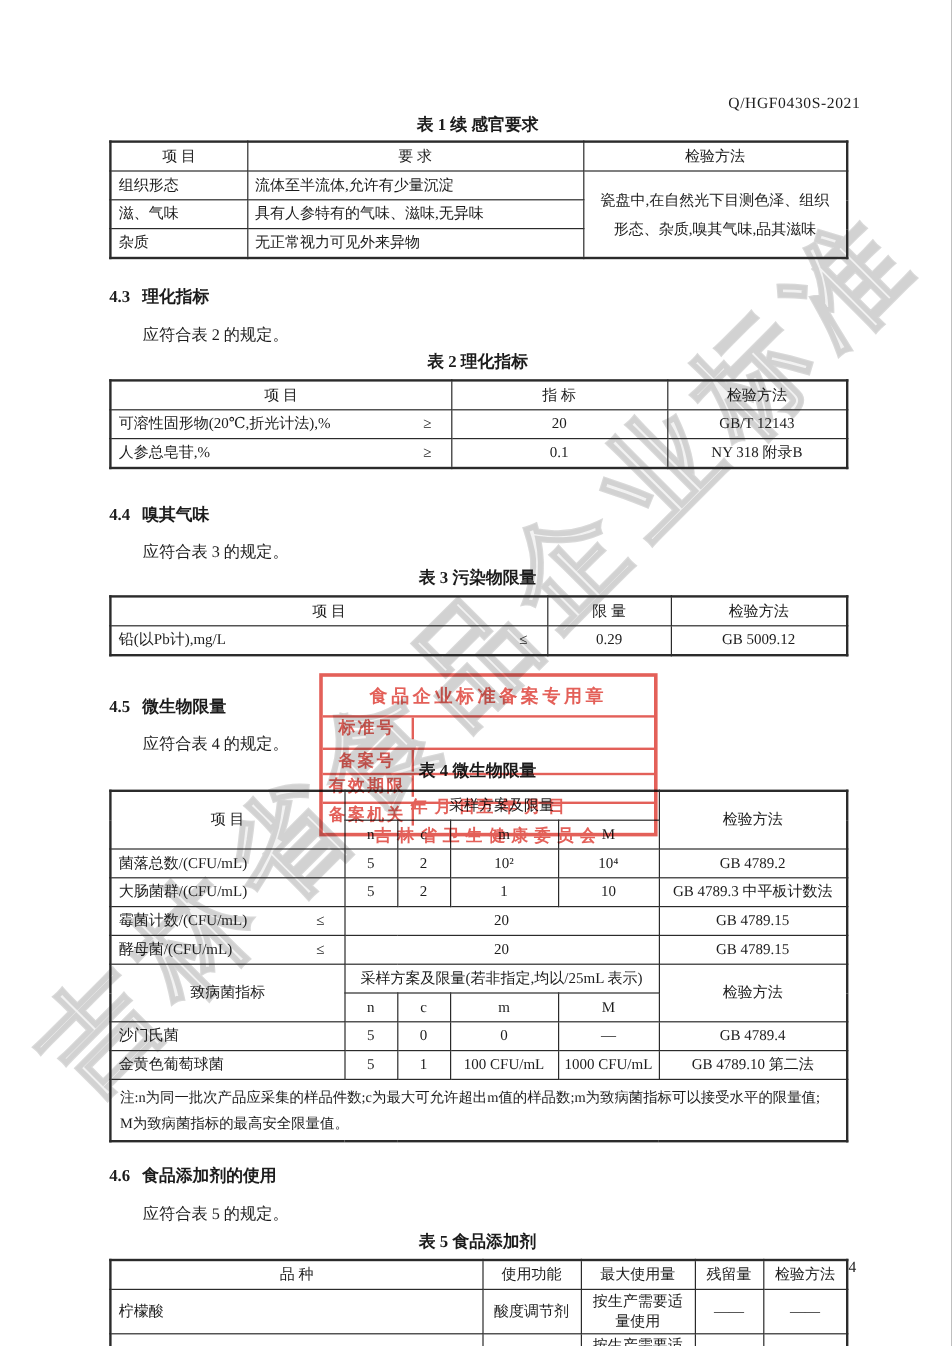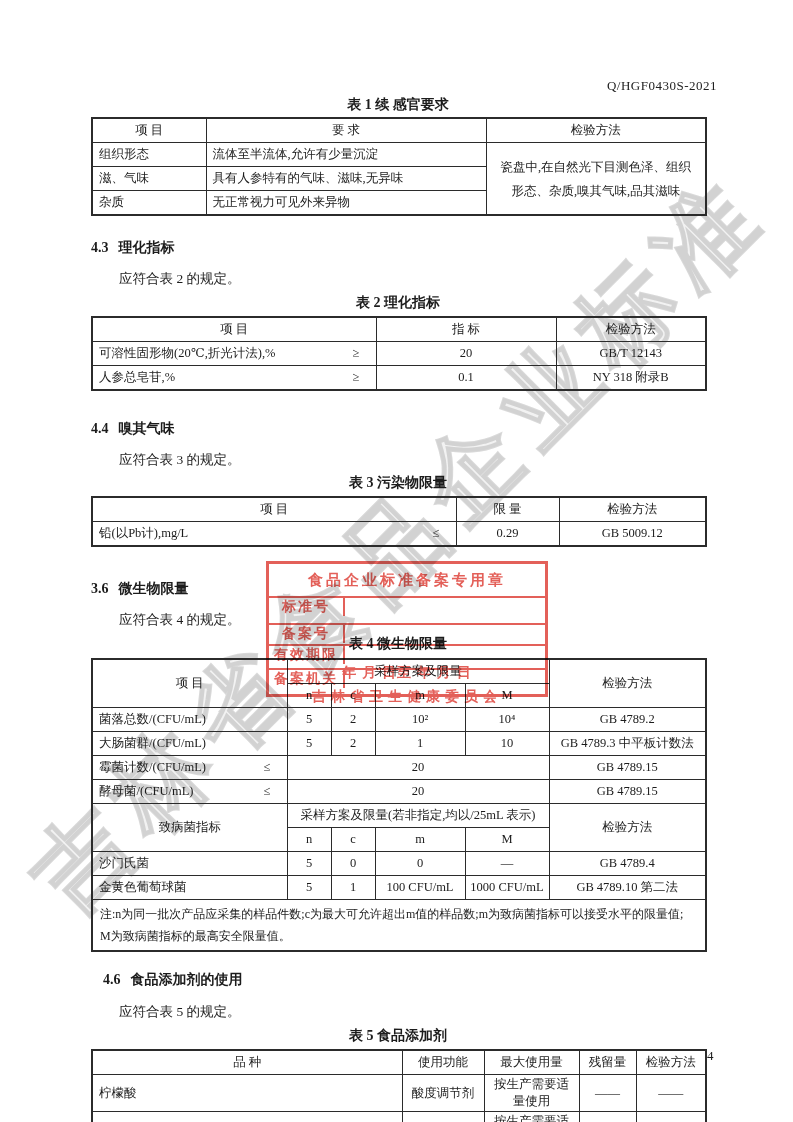--- a/index.html
+++ b/index.html
@@ -52,21 +52,21 @@
   }
   .stamp-val{flex:1;display:flex;align-items:center;justify-content:center;
     font-size:14px;font-weight:bold;white-space:nowrap;text-align:center;}
   .st-r1{height:27px;} .st-r2{height:22px;} .st-r3{height:24px;} .st-r4{height:24px;flex:1;}
   .sv-date{letter-spacing:1px;} .sv-org{letter-spacing:5px;}
 
   .sp-t1{margin-top:96px;} .t-t1{margin-top:3px;}
   .sp-43{margin-top:23px;} .p-43{margin-top:13px;} .tt2{margin-top:6px;} .t-t2{margin-top:4px;}
   .sp-44{margin-top:29px;} .p-44{margin-top:13px;} .tt3{margin-top:5px;} .t-t3{margin-top:4px;}
   .sp-45{margin-top:33px;} .p-45{margin-top:13px;} .tt4{margin-top:6px;} .t-t4{margin-top:5px;}
-  .sp-46{margin-top:19px;margin-left:12px;} .p-46{margin-top:14px;} .tt5{margin-top:6px;} .t-t5{margin-top:4px;}
+  .sp-46{margin-top:19px;} .p-46{margin-top:14px;} .tt5{margin-top:6px;} .t-t5{margin-top:4px;}
 </style>
 </head>
 <body>
 
 <div class="page">
 
   <div class="watermark">吉林省食品企业标准</div>
 
   <div class="docnum">Q/HGF0430S-2021</div>
 
@@ -165,21 +165,21 @@
                 <span class="op">≤</span>
               </span>
         </td>
         <td>0.29</td>
         <td>GB 5009.12</td>
       </tr>
     </tbody>
       </table>
 
     <div class="h2 sp-45">
-      <span class="no">3.6</span><span>微生物限量</span>
+      <span class="no">4.5</span><span>微生物限量</span>
     </div>
     <div class="para p-45">应符合表 4 的规定。</div>
     <div class="tbl-title tt4">表 4  微生物限量</div>
     <table class="t-t4">
       <colgroup>
           <col style="width:195px">
           <col style="width:44px">
           <col style="width:44px">
           <col style="width:90px">
           <col style="width:84px">

